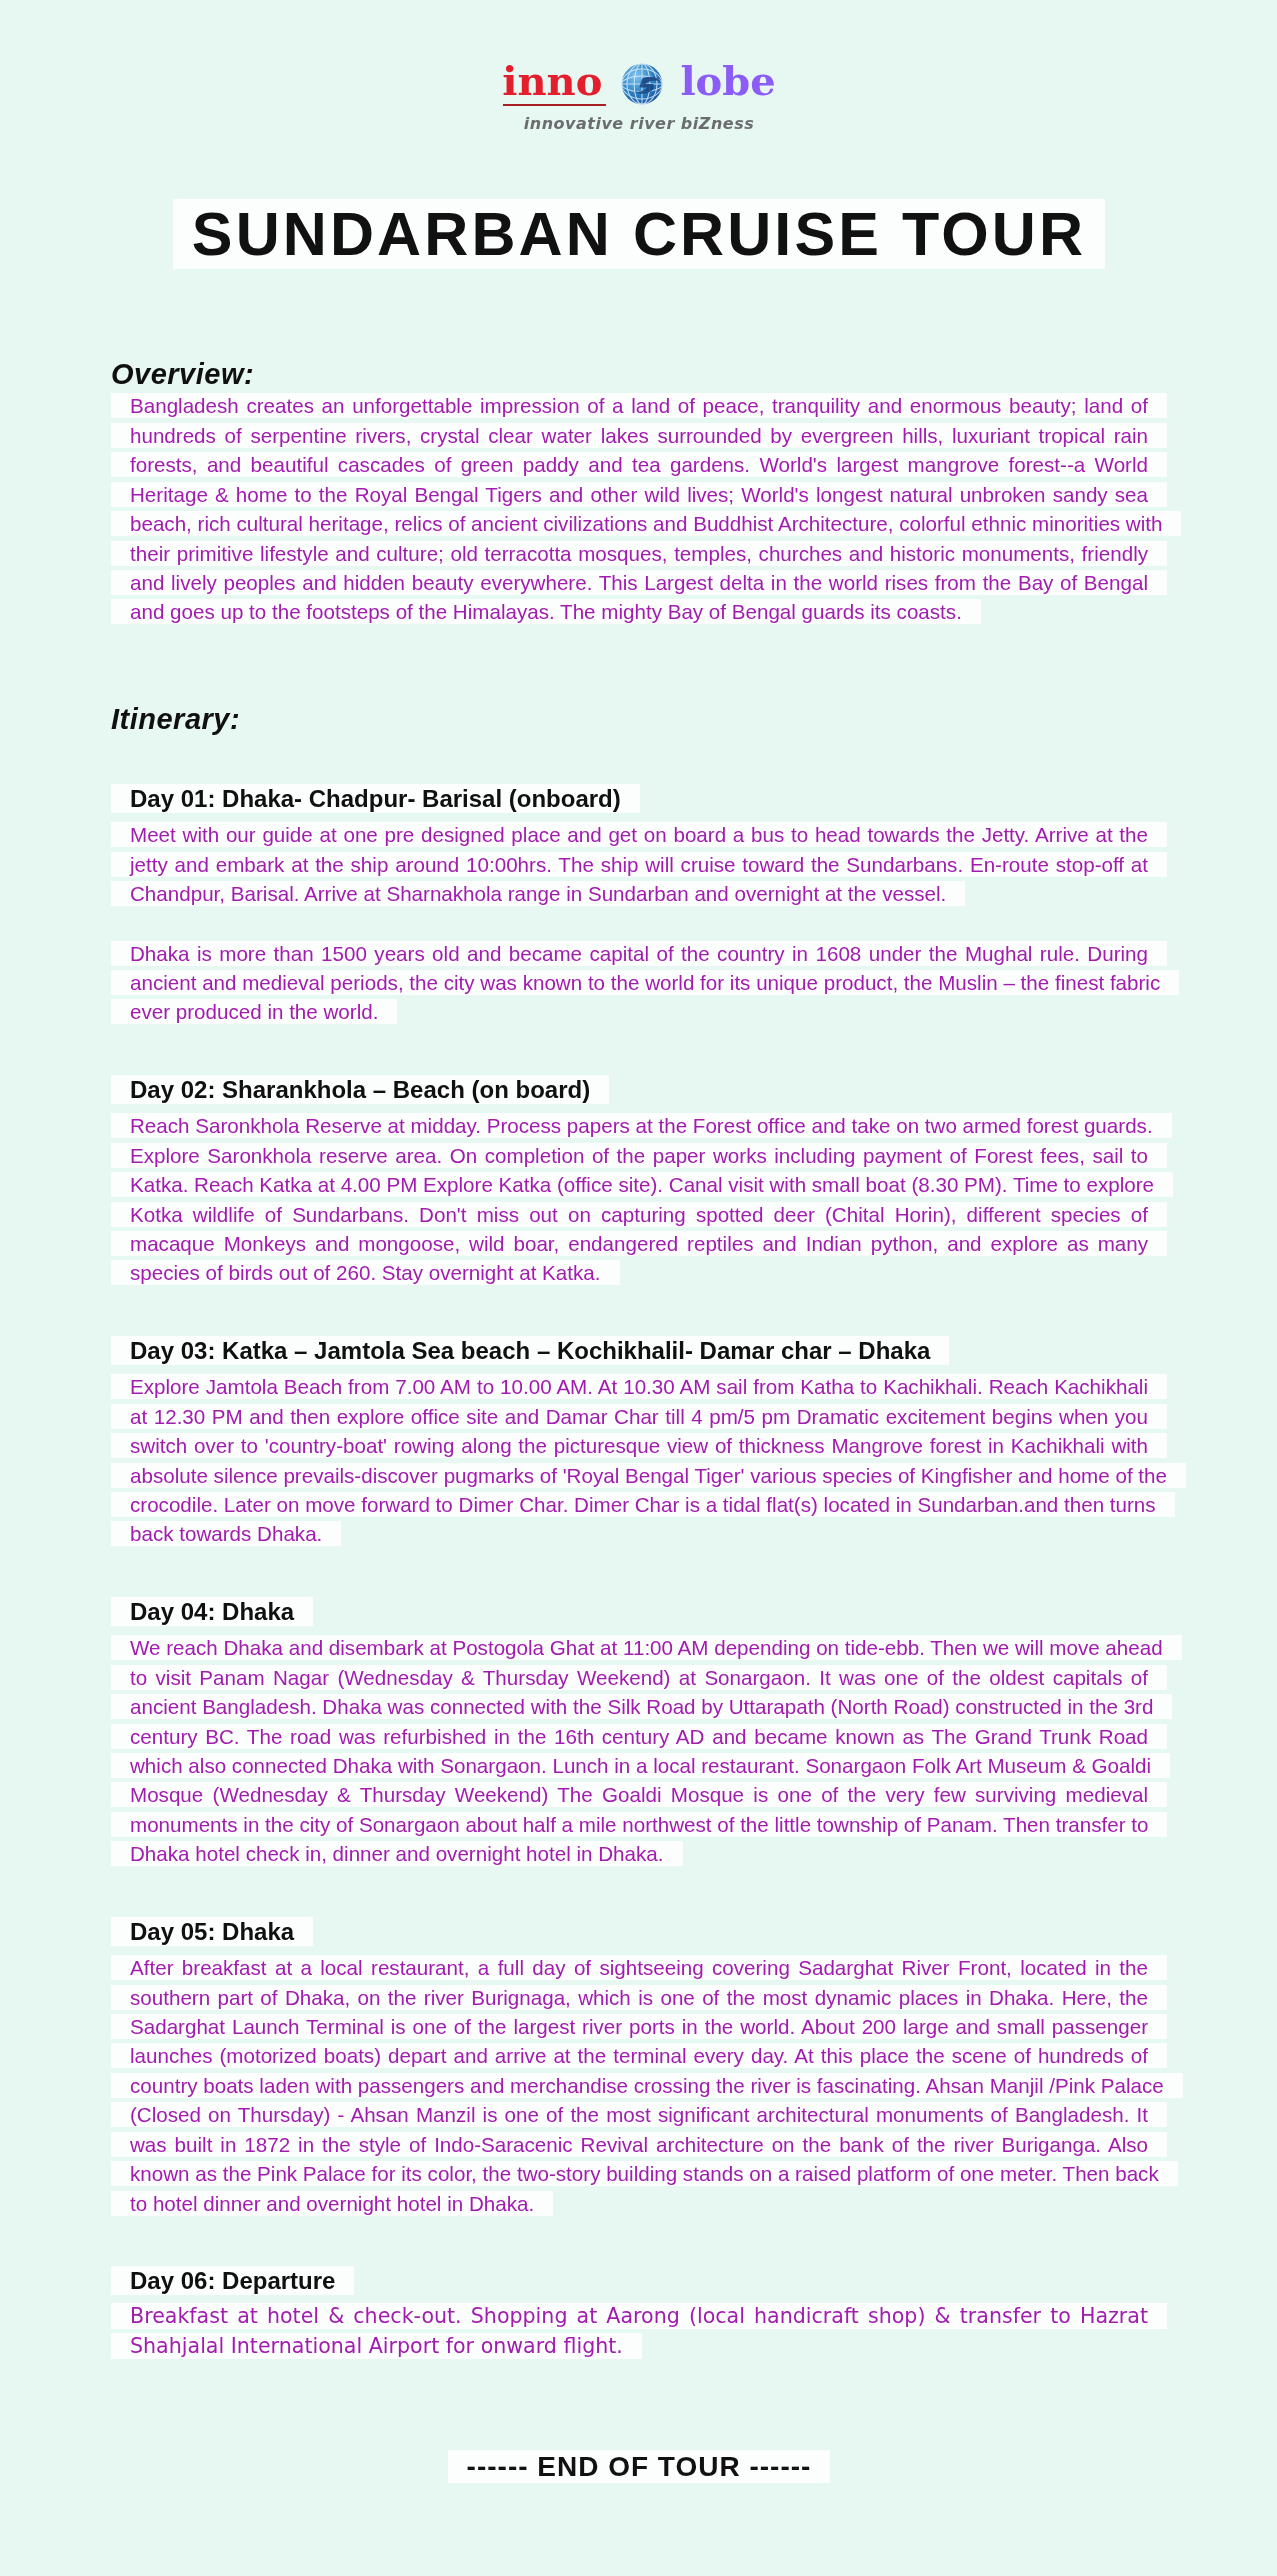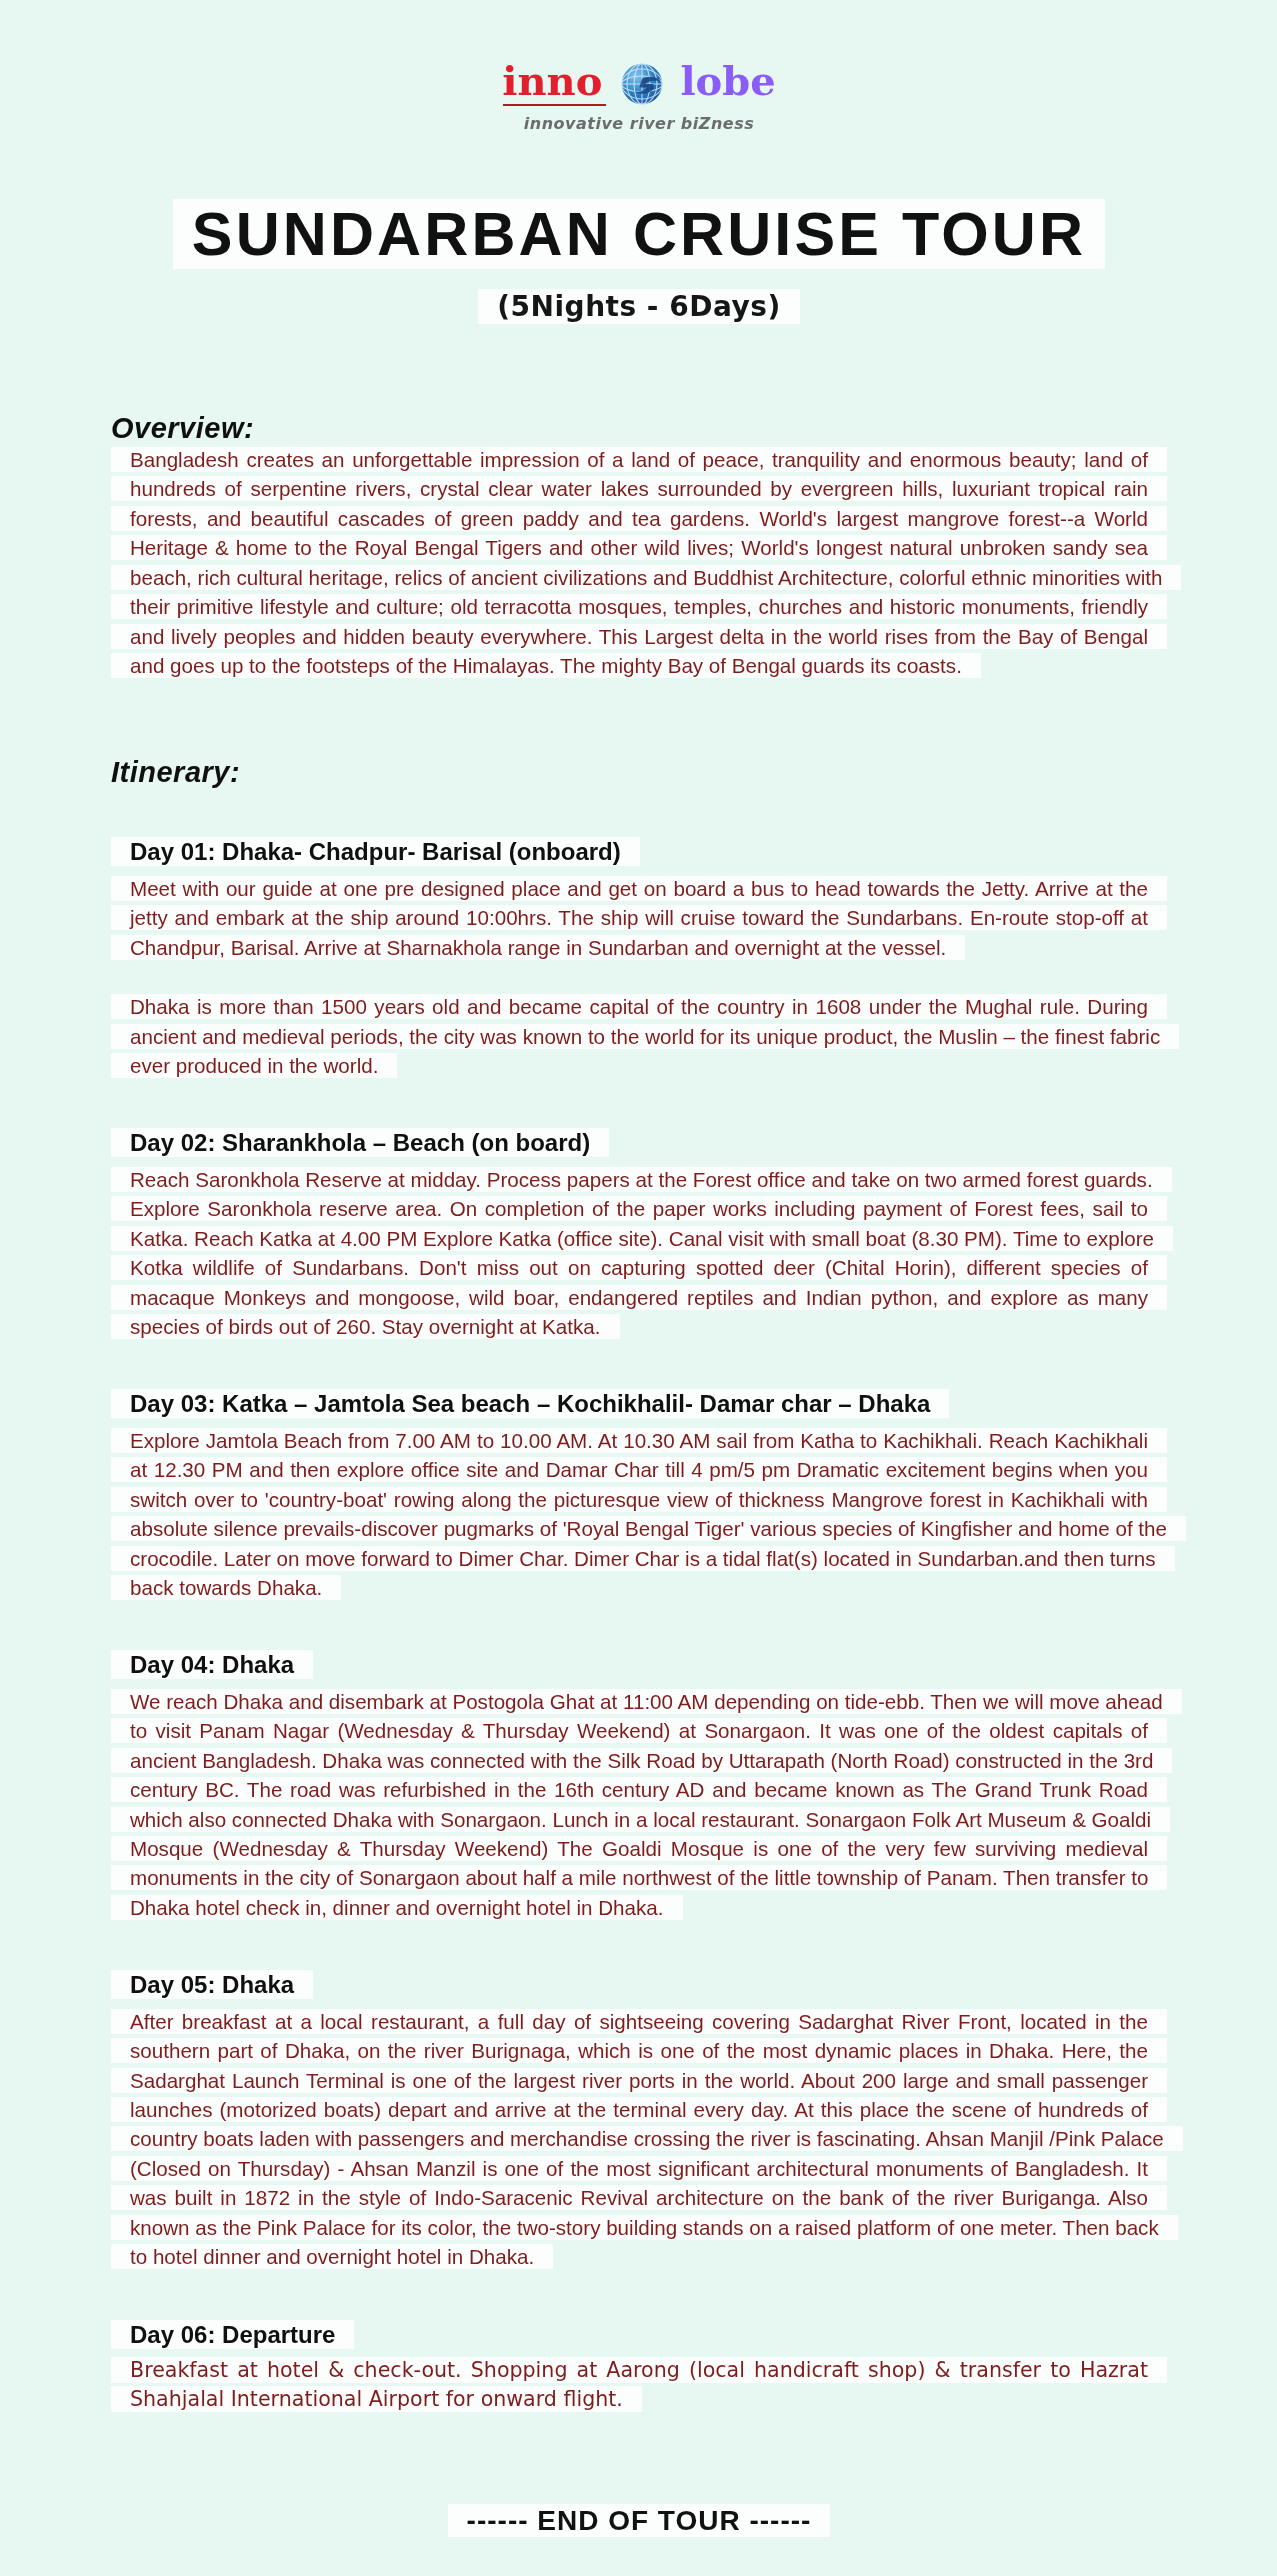--- a/index.html
+++ b/index.html
@@ -23,21 +23,21 @@
     font-size:16px;color:#6a6c6e;letter-spacing:0.5px;}
 
   
   .hl{background:rgba(255,255,255,.82);box-decoration-break:clone;-webkit-box-decoration-break:clone;padding:1px 19px;}
   h1.title{margin:66px 0 0 0;text-align:center;font-size:61px;font-weight:bold;letter-spacing:3.1px;color:#111;}
   .subtitle{margin-top:20.6px;text-align:center;font-family:"DejaVu Sans",sans-serif;font-weight:bold;
     font-size:28px;letter-spacing:0.5px;color:#161616;}
   .sec-heading{margin:0;font-size:29px;font-weight:bold;font-style:italic;letter-spacing:0.5px;color:#101010;}
   .overview-heading{margin-top:89px;}
   .itinerary-heading{margin-top:76px;}
-  p.body{margin:0;font-size:20.6px;line-height:1.43;text-align:justify;color:#7f1d1d;}
+  p.body{margin:0;font-size:20.6px;line-height:1.43;text-align:justify;color:#a21caf;}
   .overview-body{margin-top:31px;}
   .day{margin-top:47px;}
   .day-heading{margin:0 0 6.2px 0;font-size:24px;font-weight:bold;color:#101010;line-height:1.3;}
   .day p.body + p.body{margin-top:30px;}
   .rounded{font-family:"DejaVu Sans",sans-serif;font-size:19px;line-height:1.5;}
   .end-line{margin-top:90px;text-align:center;font-size:28px;font-weight:bold;letter-spacing:1px;color:#111;}
 </style>
 </head>
 <body>
 
@@ -64,21 +64,20 @@
           <line x1="50" y1="4" x2="50" y2="96"></line>
         </g>
         <path d="M50 38 C70 30 88 34 92 44 C80 40 66 42 58 50 L76 50 L76 62 C64 74 44 76 32 66 C42 70 56 66 62 58 L44 58 Z" fill="#17427e" opacity=".85"></path>
       </svg>
       <span class="logo-word logo-gray">lobe</span>
     </div>
     <div class="tagline">innovative river biZness</div>
   </div>
 
   <h1 class="title"><span class="hl">SUNDARBAN CRUISE TOUR</span></h1>
-  <div class="subtitle"><span class="hl">(5Nights - 6Days)</span></div>
 
   <h2 class="sec-heading overview-heading">Overview:</h2>
   <p class="body overview-body"><span class="hl">Bangladesh creates an unforgettable impression of a land of peace, tranquility and enormous beauty; land of hundreds of serpentine rivers, crystal clear water lakes surrounded by evergreen hills, luxuriant tropical rain forests, and beautiful cascades of green paddy and tea gardens. World's largest mangrove forest--a World Heritage &amp; home to the Royal Bengal Tigers and other wild lives; World's longest natural unbroken sandy sea beach, rich cultural heritage, relics of ancient civilizations and Buddhist Architecture, colorful ethnic minorities with their primitive lifestyle and culture; old terracotta mosques, temples, churches and historic monuments, friendly and lively peoples and hidden beauty everywhere. This Largest delta in the world rises from the Bay of Bengal and goes up to the footsteps of the Himalayas. The mighty Bay of Bengal guards its coasts.</span></p>
 
   <h2 class="sec-heading itinerary-heading">Itinerary:</h2>
 
   <section class="day">
     <h3 class="day-heading"><span class="hl">Day 01: Dhaka- Chadpur- Barisal (onboard)</span></h3>
     <p class="body"><span class="hl">Meet with our guide at one pre designed place and get on board a bus to head towards the Jetty. Arrive at the jetty and embark at the ship around 10:00hrs. The ship will cruise toward the Sundarbans. En-route stop-off at Chandpur, Barisal. Arrive at Sharnakhola range in Sundarban and overnight at the vessel.</span></p>
     <p class="body"><span class="hl">Dhaka is more than 1500 years old and became capital of the country in 1608 under the Mughal rule. During ancient and medieval periods, the city was known to the world for its unique product, the Muslin – the finest fabric ever produced in the world.</span></p>

